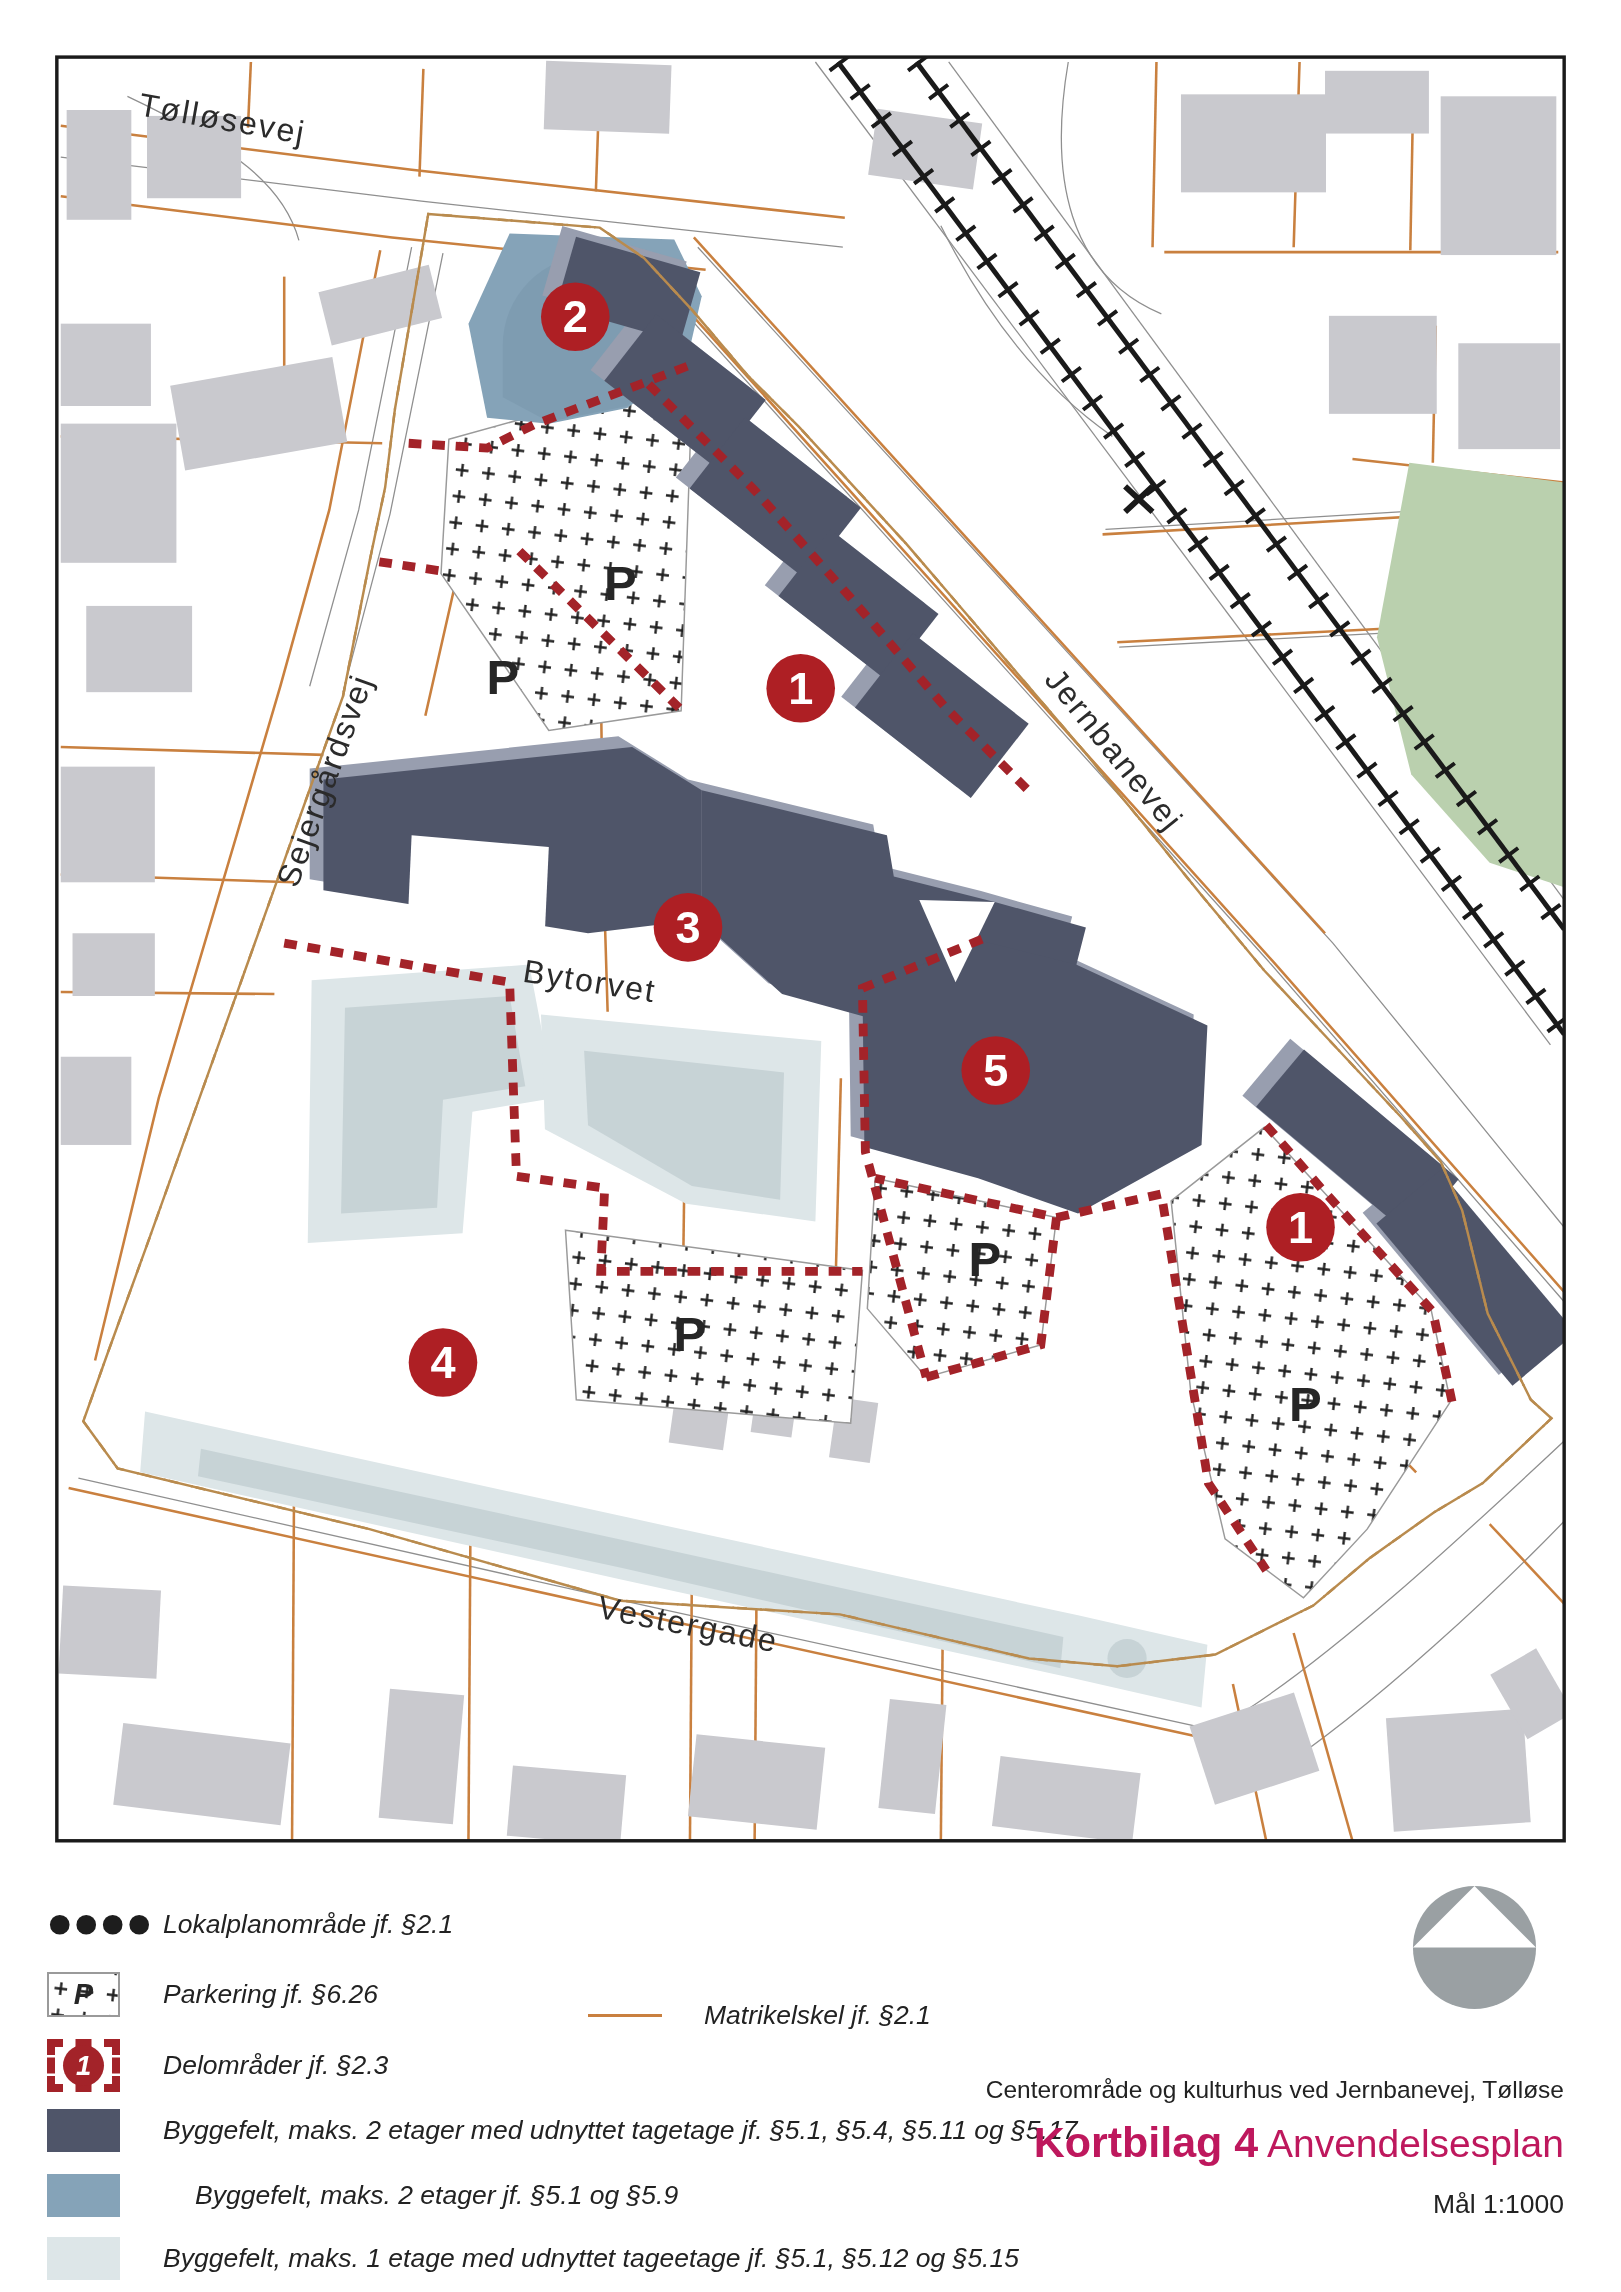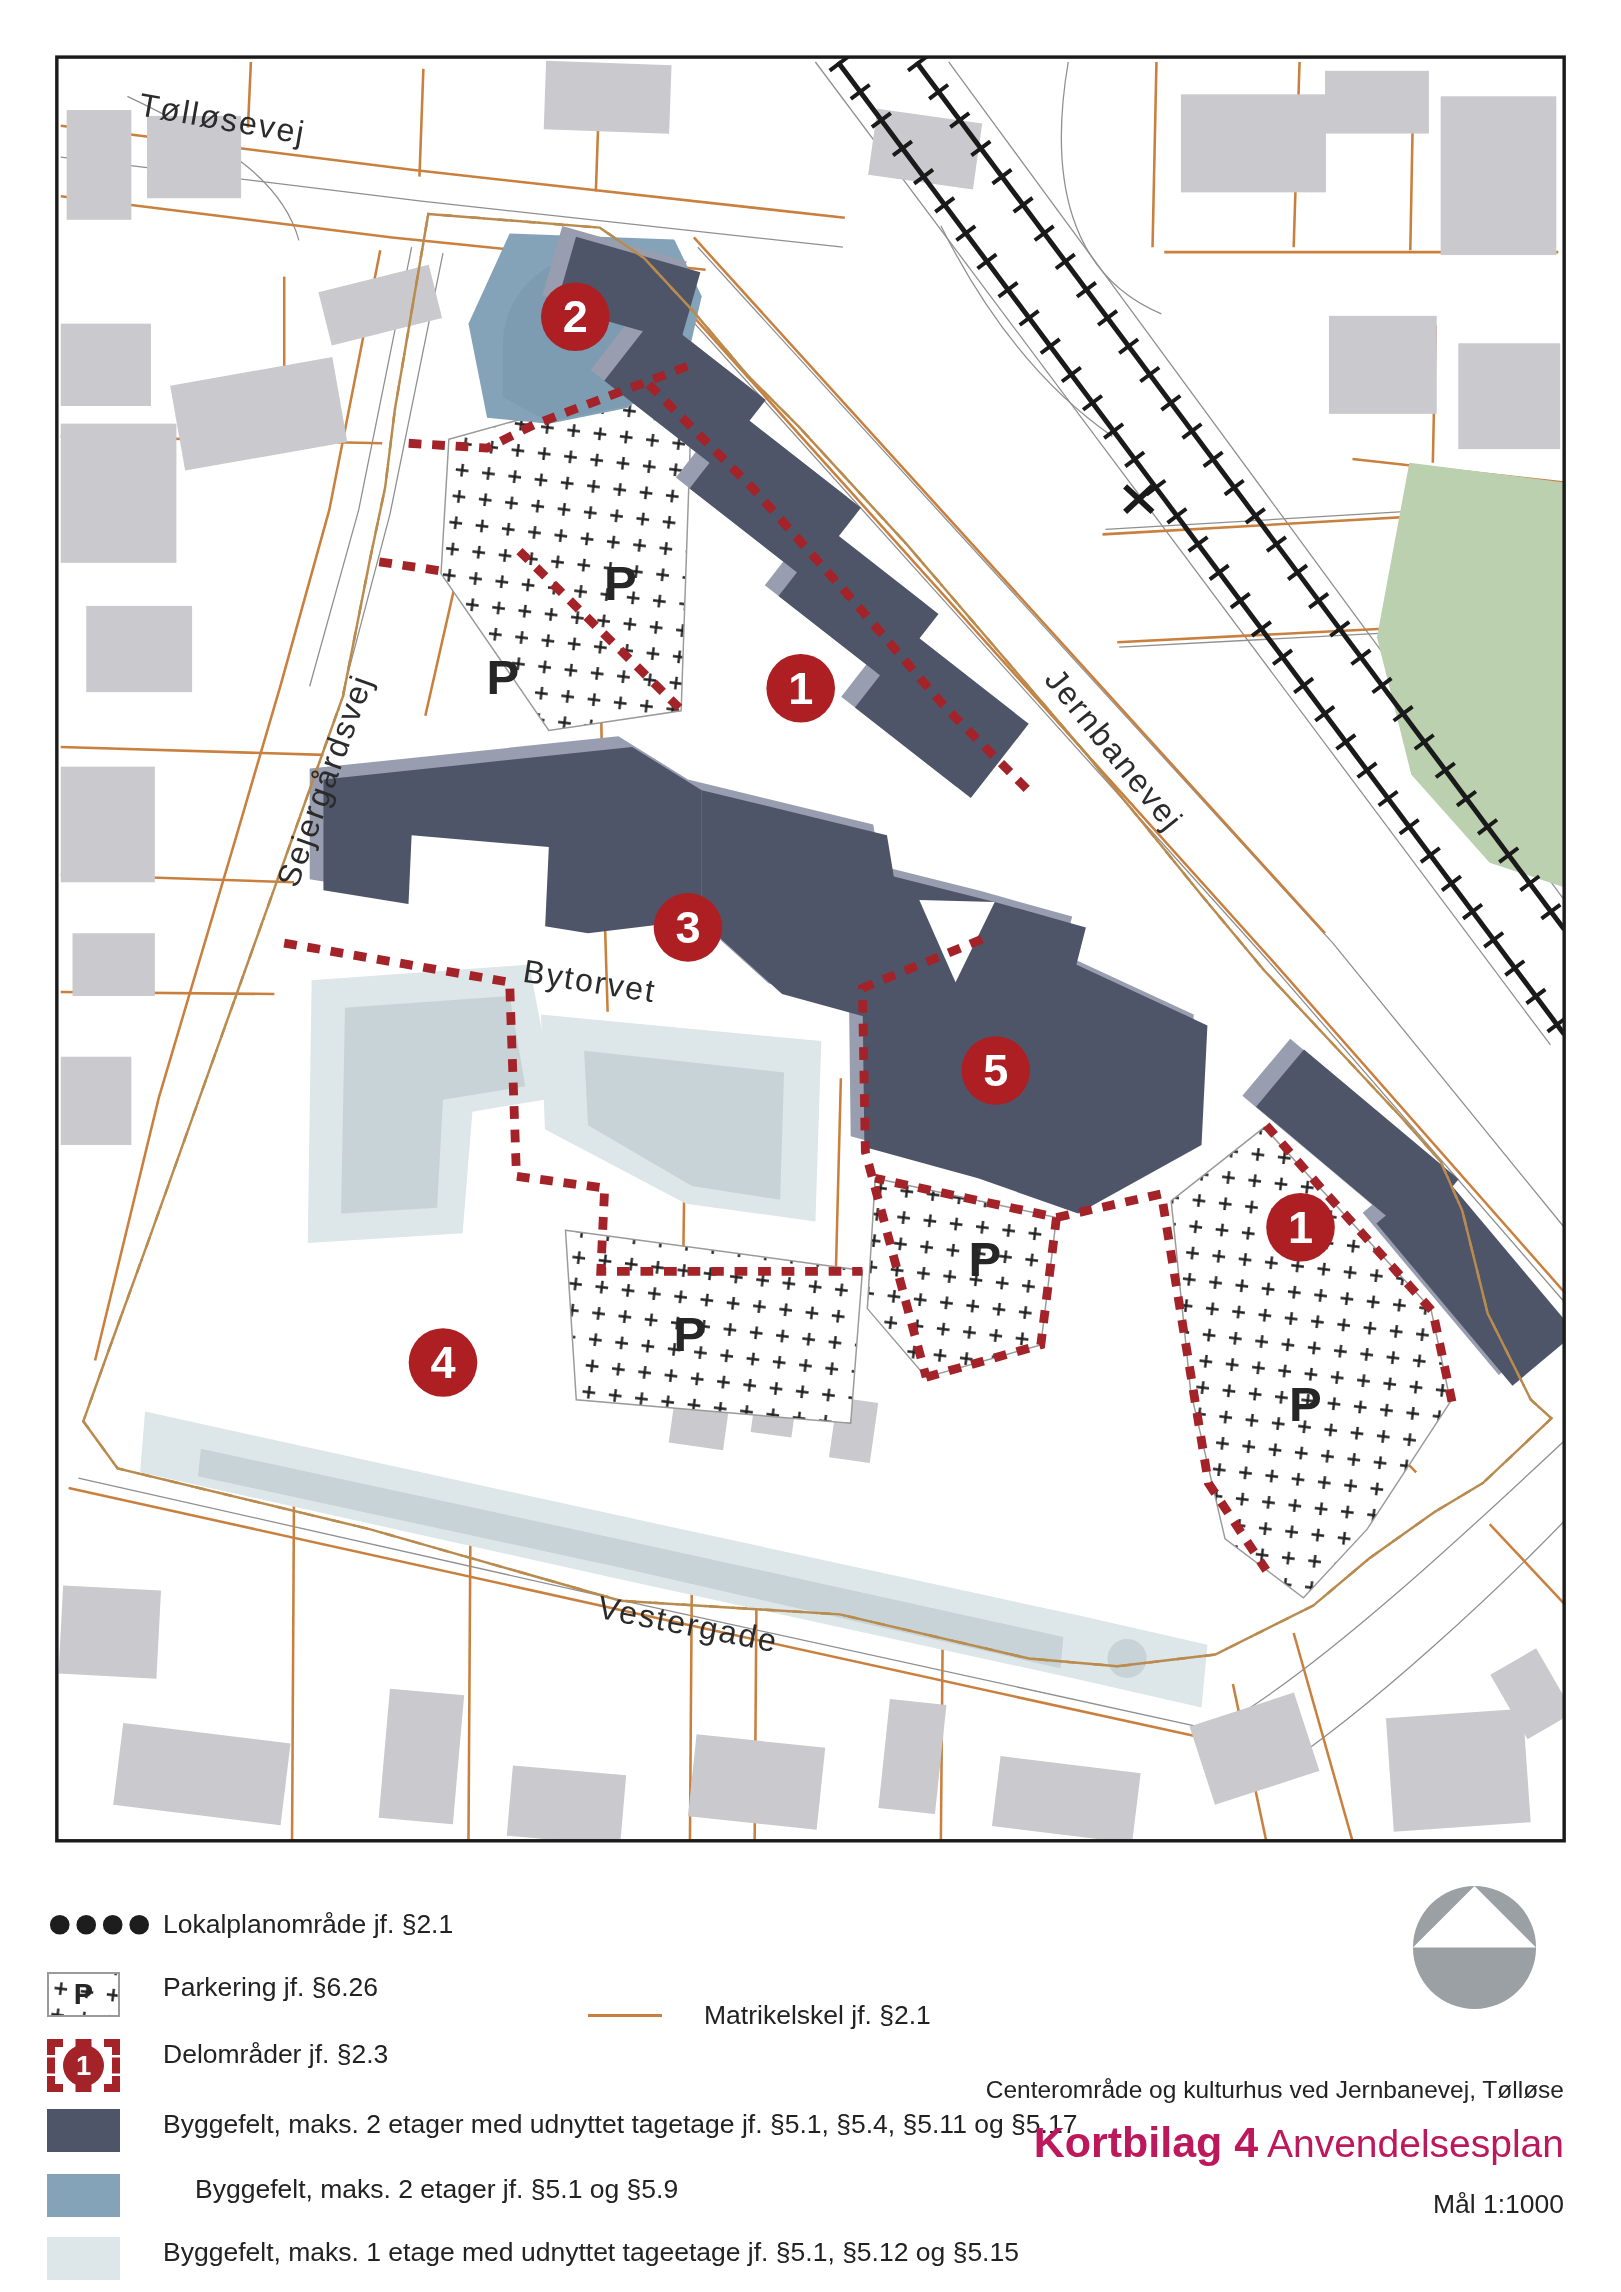--- a/index.html
+++ b/index.html
@@ -3,21 +3,21 @@
 <meta charset="utf-8">
 <style>
   html,body{margin:0;padding:0;background:#ffffff;}
   body{width:1621px;height:2293px;position:relative;font-family:"Liberation Sans",sans-serif;color:#222;}
   .map-wrap{position:absolute;left:0;top:0;width:1621px;height:1843px;}
   svg text{font-family:"Liberation Sans",sans-serif;}
   .street-label{fill:#2b2b2b;font-size:33px;letter-spacing:2px;}
   .marker-num{fill:#ffffff;font-size:46px;font-weight:bold;}
   .p-label{fill:#262626;font-size:50px;font-weight:bold;}
   
-  .legend-row{position:absolute;display:flex;}
+  .legend-row{position:absolute;display:flex;align-items:center;font-style:italic;}
   .legend-label{font-size:26.5px;color:#222;white-space:nowrap;}
   .sw-cell{width:116px;display:flex;justify-content:flex-start;align-items:center;}
   .sw-matrikel{width:74px;height:2.9px;background:#c9803f;}
   .sw-park{width:73px;height:45px;border:2px solid #9a9a9a;box-sizing:border-box;position:relative;display:flex;align-items:center;justify-content:center;}
   .sw-park .pletter{font-size:29px;font-weight:bold;color:#262626;position:relative;z-index:2;}
   .sw-del{width:73px;height:53px;border:8.8px dashed #a32329;box-sizing:border-box;display:flex;align-items:center;justify-content:center;background:#fff;}
   .sw-del .dcircle{width:41px;height:41px;border-radius:50%;background:#a32329;color:#fff;font-weight:bold;font-size:27.4px;display:flex;align-items:center;justify-content:center;}
   .sw-color{width:73px;height:43px;}
   .titleblock{position:absolute;right:57px;top:2045px;text-align:right;}
   .tb-project{font-size:24.5px;color:#222;margin-top:31px;}

